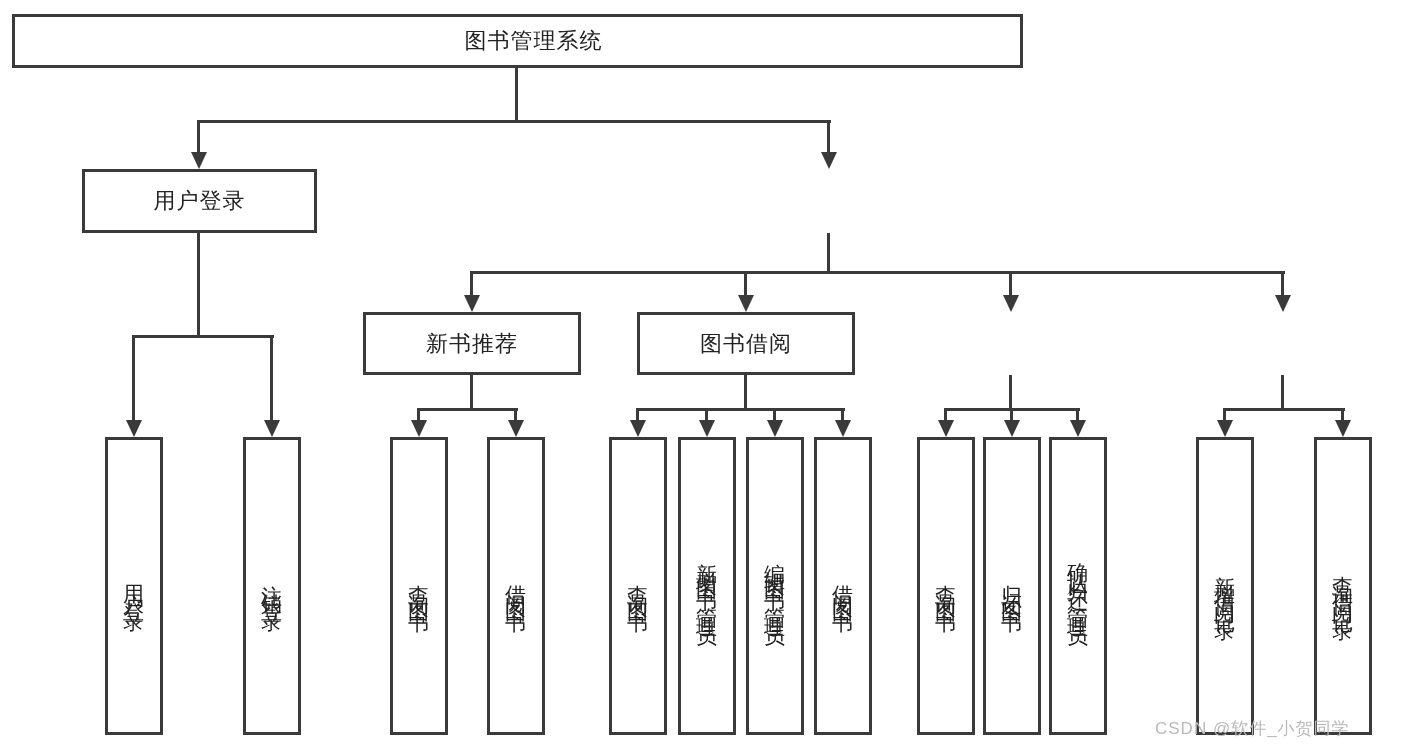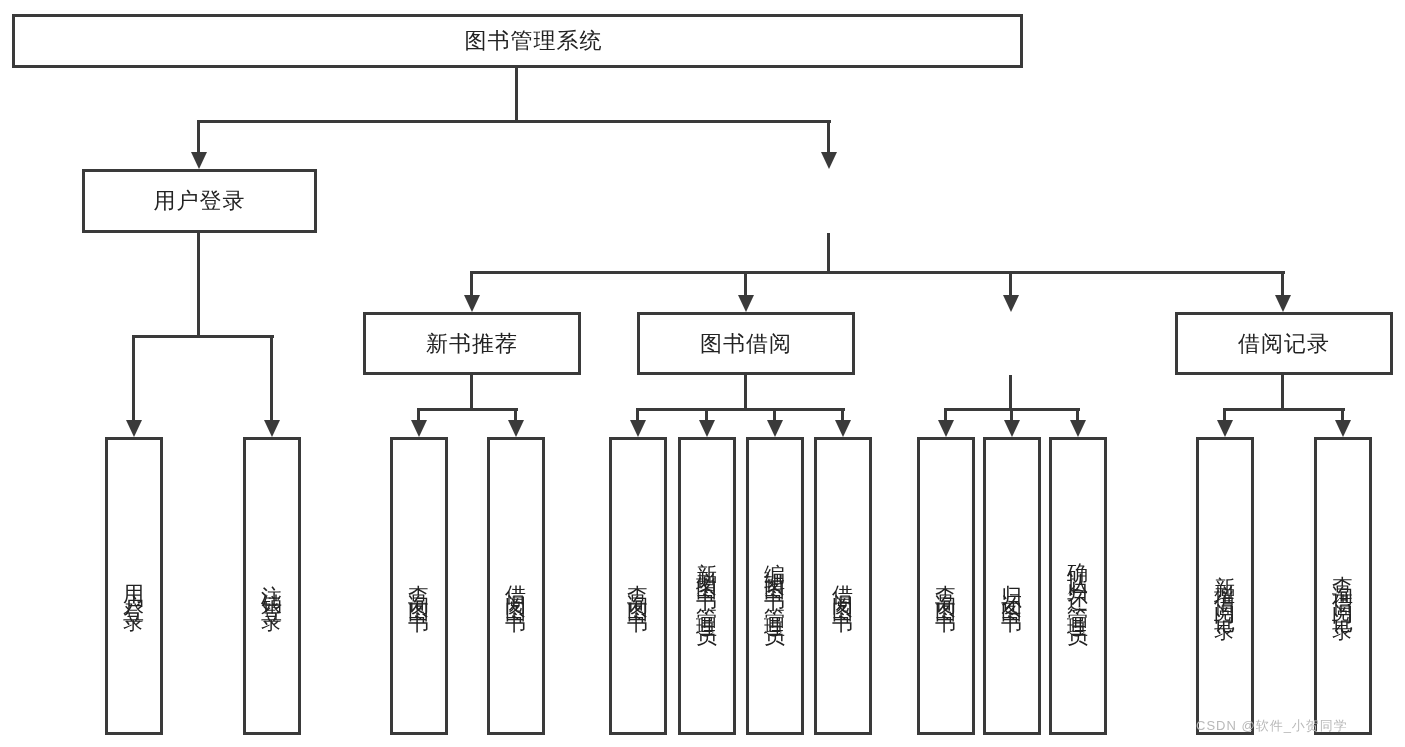--- a/index.html
+++ b/index.html
@@ -38,22 +38,22 @@
   .hline{height:3px;}
   .vline{width:3px;}
   .arrow{
     position:absolute;width:0;height:0;
     border-left:8px solid transparent;
     border-right:8px solid transparent;
     border-top:17px solid var(--line);
   }
   .watermark{
     position:absolute;
-    left:1196px;top:717px;
-    font-size:13px;
+    left:1155px;top:717px;
+    font-size:17px;
     color:var(--wm);
     letter-spacing:1px;
     z-index:5;
     white-space:nowrap;
   }
 </style>
 </head>
 <body>
 
 <div id="stage">
@@ -69,23 +69,20 @@
 
   <div class="box hbox" style="left:363px;top:312px;width:218px;height:63px;">
     <span>新书推荐</span>
   </div>
 
   <div class="box hbox" style="left:637px;top:312px;width:218px;height:63px;">
     <span>图书借阅</span>
   </div>
 
 
-  <div class="box hbox" style="left:1175px;top:312px;width:218px;height:63px;">
-    <span>借阅记录</span>
-  </div>
 
   <div class="box vbox" style="left:105px;top:437px;width:58px;height:298px;">
     <span class="vtxt">用户登录</span>
   </div>
 
   <div class="box vbox" style="left:243px;top:437px;width:58px;height:298px;">
     <span class="vtxt">注销登录</span>
   </div>
 
   <div class="box vbox" style="left:390px;top:437px;width:58px;height:298px;">

